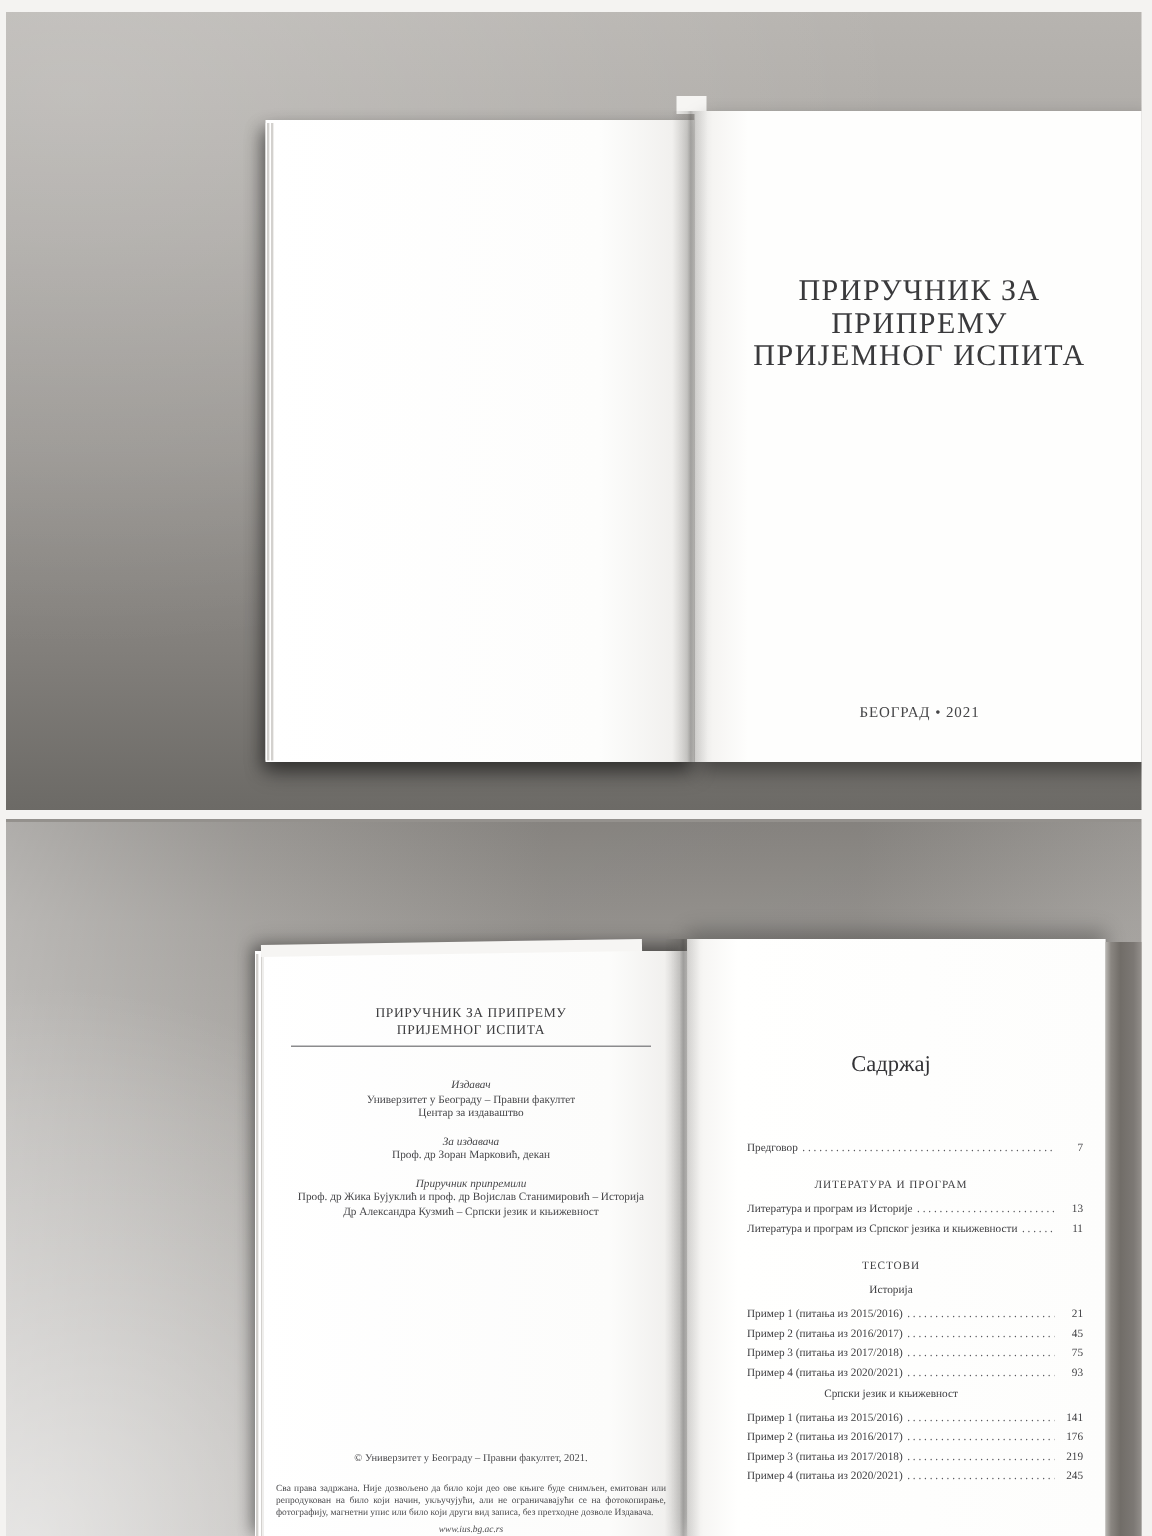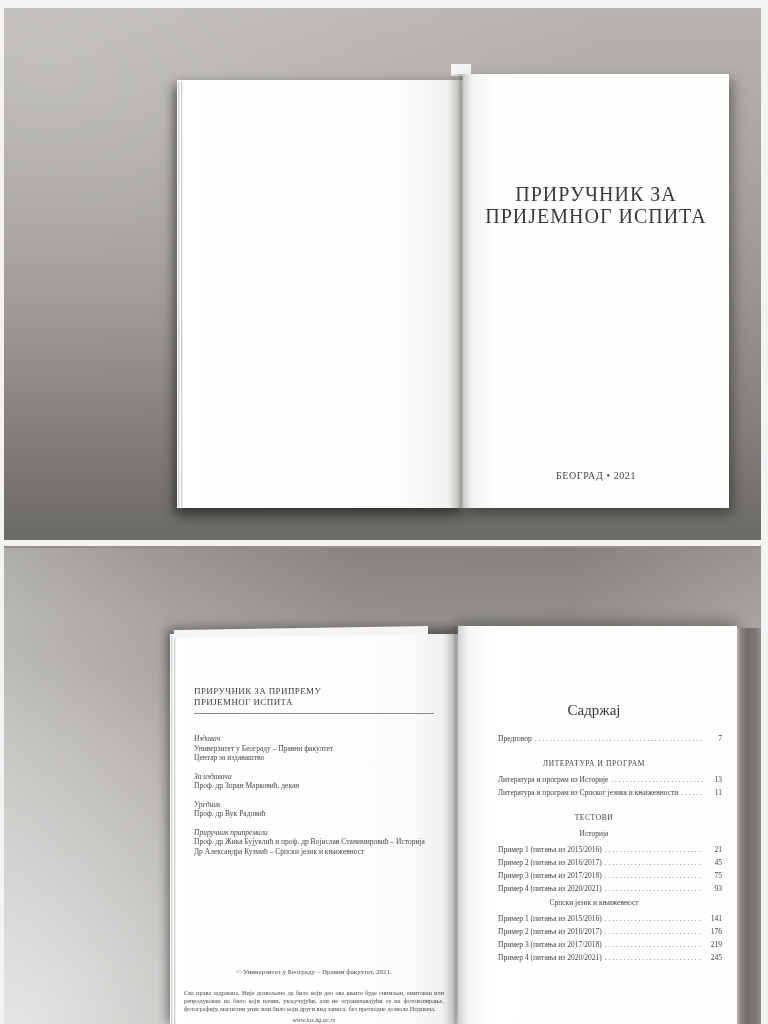--- a/index.html
+++ b/index.html
@@ -31,20 +31,21 @@
     box-shadow:-3px 5px 10px rgba(0,0,0,0.35), 0 7px 14px rgba(0,0,0,0.35);
   }
   #b1-left::before, #b2-left::before{
     content:"";position:absolute;left:0;top:2px;bottom:1px;width:6px;
     background:repeating-linear-gradient(90deg,#ffffff 0 1px,#d3d1ce 1px 2px,#efeeec 2px 3px);
   }
   #b1-right{
     left:459px;top:66px;width:266px;height:434px;
     background:linear-gradient(to right,#e2e1df 0%,#f5f4f2 4%,#fefefd 12%,#fefefd 100%);
     box-shadow:4px 6px 12px rgba(0,0,0,0.40);
+    padding-left:34px;
   }
   #b1-tab{position:absolute;left:447px;top:56px;width:20px;height:12px;background:#f6f5f3;}
   .gutter{position:absolute;width:24px;pointer-events:none;
     background:linear-gradient(to right,rgba(0,0,0,0) 0%,rgba(50,48,45,0.16) 42%,rgba(40,38,36,0.30) 52%,rgba(70,68,65,0.12) 66%,rgba(0,0,0,0) 100%);}
   #gutter1{left:444px;top:66px;height:434px;}
   #gutter2{left:439px;top:78px;height:400px;}
   .title-block{
     position:absolute;top:110px;left:0;right:0;text-align:center;
     font-size:20px;line-height:21.5px;letter-spacing:1px;color:#3a3a3c;
   }
@@ -66,59 +67,60 @@
     left:454px;top:78px;width:279px;height:400px;
     background:linear-gradient(to right,#e7e6e4 0%,#f7f6f4 4%,#fffffe 12%,#fdfdfc 100%);
     box-shadow:0 -6px 12px rgba(0,0,0,0.25);
   }
   #b2-edge{
     position:absolute;left:733px;top:80px;width:26px;height:398px;
     background:linear-gradient(to right,#b9b7b3 0%,#8a8681 14%,#716d68 38%,#7c7874 72%,#9b9793 100%);
   }
   
   .colo{
-    position:absolute;top:36px;left:24px;right:24px;
-    color:#47474a;font-size:7.5px;line-height:9.5px;margin-top:16px;
+    position:absolute;top:36px;left:24px;right:24px;text-align:center;
+    color:#47474a;font-size:7.5px;line-height:9.5px;
   }
   .half-title{font-size:9px;line-height:11px;letter-spacing:0.4px;color:#3e3e40;}
   .colo-rule{height:1px;background:#8b8b8d;margin-top:5px;}
   .colo-sec{margin-top:9px;}
   .colo-sec:first-of-type{margin-top:20px;}
   .colo-label{font-style:italic;}
   .colo-bottom{
     position:absolute;top:334px;left:14px;right:14px;text-align:center;
     font-size:6.3px;line-height:8px;color:#4a4a4d;
   }
   .colo-copyright{font-size:7px;margin-bottom:13px;}
   .colo-rights{text-align:justify;margin-bottom:3px;}
   .colo-links{font-style:italic;line-height:8.5px;}
   
   .toc{
     position:absolute;top:76px;left:8px;width:256px;
     color:#3f3f42;font-size:7.5px;line-height:9px;
   }
-  .toc-heading{text-align:center;font-size:15px;line-height:16px;margin-bottom:16px;color:#333336;}
+  .toc-heading{text-align:center;font-size:15px;line-height:16px;margin-bottom:42px;color:#333336;}
   .toc-row{display:flex;align-items:baseline;margin-bottom:4px;}
   .toc-label{flex:none;white-space:nowrap;padding-left:32px;}
   .toc-dots{flex:1;overflow:hidden;white-space:nowrap;margin:0 3px;color:#55555a;}
   .toc-dots::after{content:". . . . . . . . . . . . . . . . . . . . . . . . . . . . . . . . . . . . . . . . . . . . . . . . . . . . . . . . . . . . . . . . . . . . . . . . . . . .";}
   .toc-page{flex:none;width:16px;text-align:right;}
   .toc-group-heading{text-align:center;letter-spacing:0.6px;margin:16px 0 7px;}
   .toc-sub-heading{text-align:center;margin:5px 0 7px;}
   .toc-note{margin-top:18px;width:232px;text-align:justify;line-height:10px;}
 </style>
 </head>
 <body>
 
 <div class="scan" id="scan-top">
   <div class="sheet" id="b1-tab"></div>
   <div class="sheet" id="b1-left"></div>
   <div class="sheet" id="b1-right">
     <div class="title-block">
       <div>ПРИРУЧНИК ЗА</div>
+      <div>ПРИПРЕМУ</div>
       <div>ПРИЈЕМНОГ ИСПИТА</div>
     </div>
     <div class="imprint">БЕОГРАД • 2021</div>
   </div>
   <div class="gutter" id="gutter1"></div>
 </div>
 
 <div class="scan" id="scan-bottom">
   <div class="sheet" id="b2-left">
     <div class="colo">
@@ -131,24 +133,20 @@
           <div class="colo-sec">
             <div class="colo-label">Издавач</div>
             <div class="colo-line">Универзитет у Београду – Правни факултет</div>
             <div class="colo-line">Центар за издаваштво</div>
           </div>
           <div class="colo-sec">
             <div class="colo-label">За издавача</div>
             <div class="colo-line">Проф. др Зоран Марковић, декан</div>
           </div>
           <div class="colo-sec">
-            <div class="colo-label">Уредник</div>
-            <div class="colo-line">Проф. др Вук Радовић</div>
-          </div>
-          <div class="colo-sec">
             <div class="colo-label">Приручник припремили</div>
             <div class="colo-line">Проф. др Жика Бујуклић и проф. др Војислав Станимировић – Историја</div>
             <div class="colo-line">Др Александра Кузмић – Српски језик и књижевност</div>
           </div>
         </div>
     </div>
     <div class="colo-bottom">
       <div class="colo-copyright">© Универзитет у Београду – Правни факултет, 2021.</div>
       <div class="colo-rights">Сва права задржана. Није дозвољено да било који део ове књиге буде снимљен, емитован или репродукован на било који начин, укључујући, али не ограничавајући се на фотокопирање, фотографију, магнетни упис или било који други вид записа, без претходне дозволе Издавача.</div>
       <div class="colo-links">www.ius.bg.ac.rs</div>

